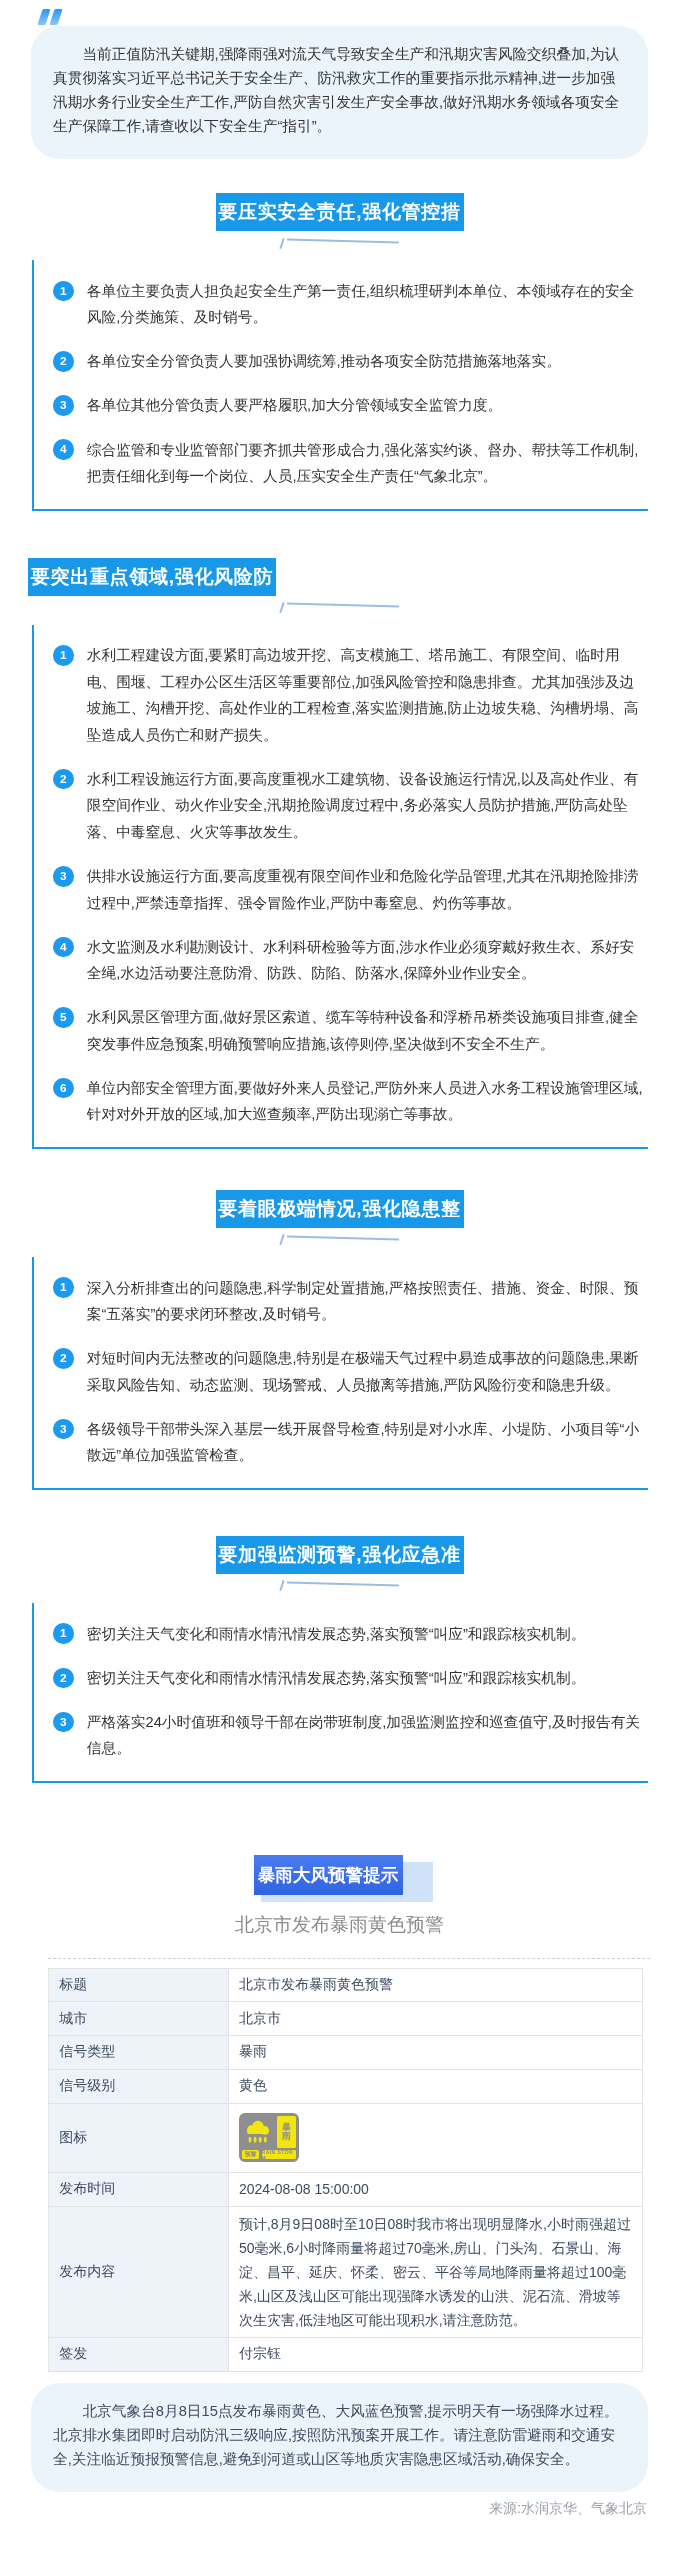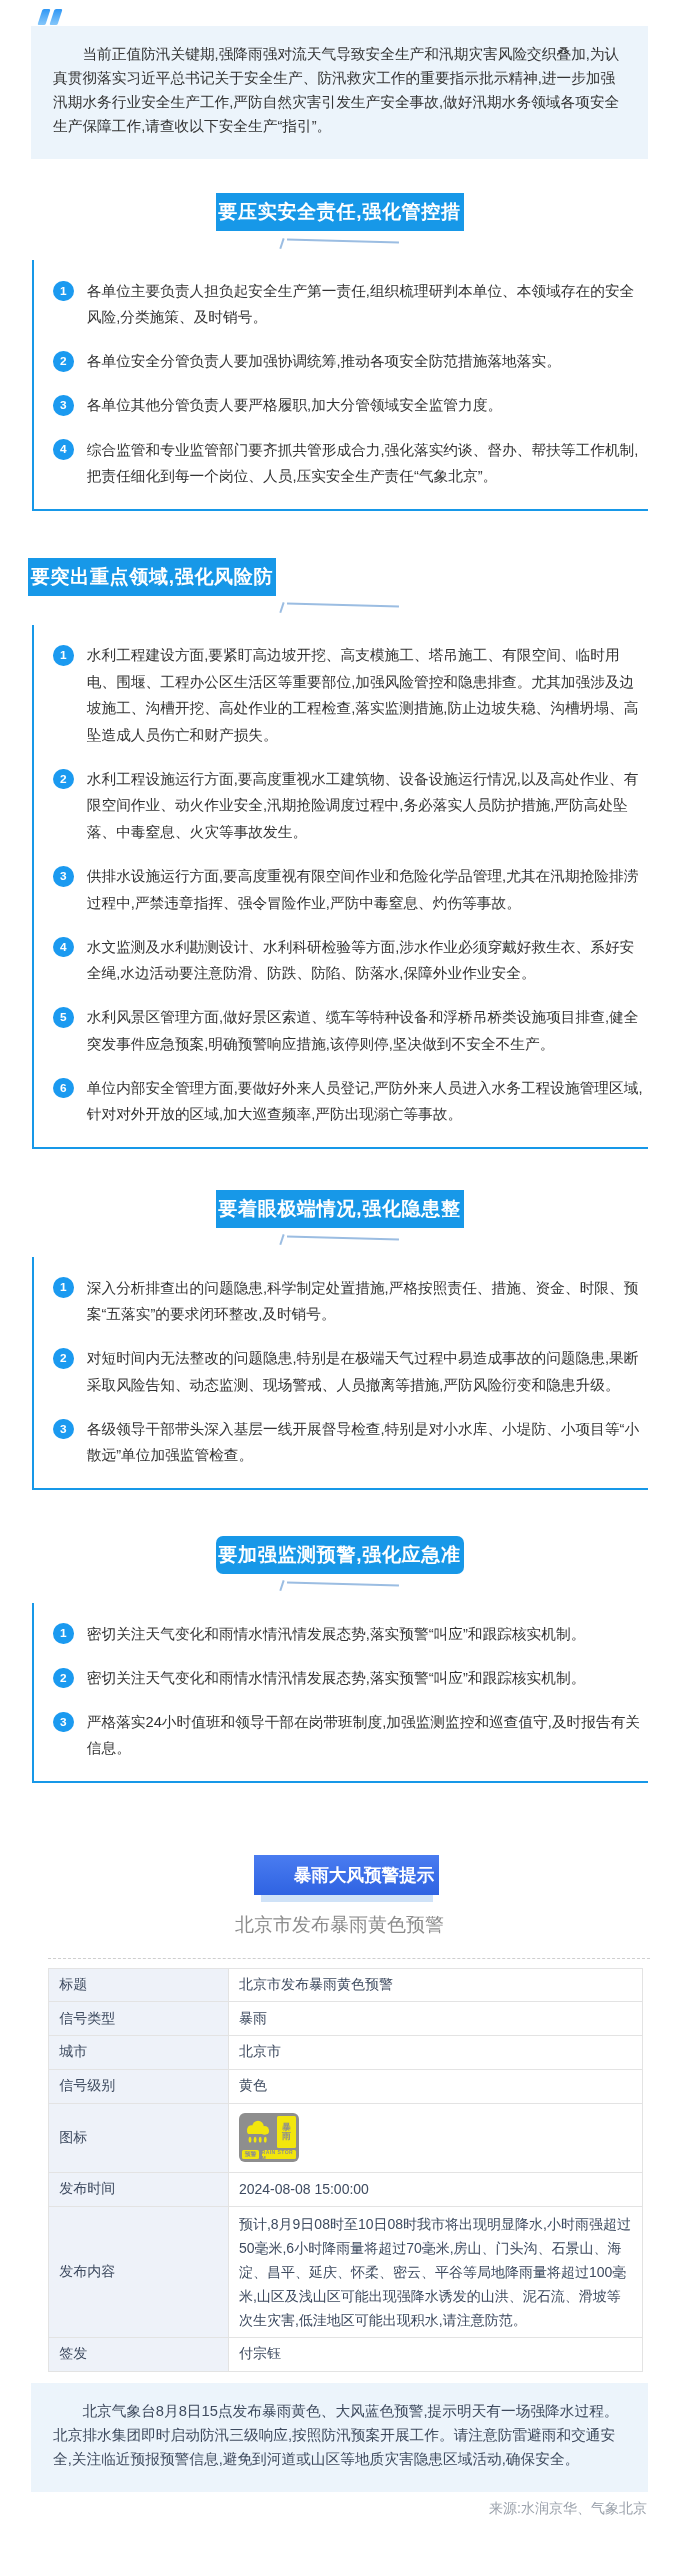--- a/index.html
+++ b/index.html
@@ -8,28 +8,28 @@
     font-family:"Liberation Sans","DejaVu Sans",sans-serif;
   }
   .page{width:679px;height:2576px;position:relative;}
 
   
   .quote-icon{margin:8.8px 0 0 40px;height:17.6px;display:flex;gap:3.7px;}
   .quote-icon i{display:block;width:8px;height:16px;border-radius:1.5px;
     background:linear-gradient(180deg,#2f97f5,#86c7fa);transform:skewX(-18deg);}
 
   
-  .soft-box{margin:0 31px;background:#ecf4fb;padding:16px 22px 20.6px;}
+  .soft-box{margin:0 31px;background:#ecf4fb;padding:16px 22px 20.6px;border-radius:28px;}
   .soft-box p{margin:0;font-size:14.7px;line-height:24px;color:#333;text-indent:2em;}
   .sign-box p{color:#3e4a5e;}
 
   
   .sec-btn{width:248px;height:38px;margin:34px auto 0;background:#1798e8;color:#fff;
     font-size:19px;font-weight:bold;text-align:center;line-height:38px;letter-spacing:0.7px;}
-  .sec-btn.mt64{margin-top:47px;margin-left:28px;} .sec-btn.mt56{margin-top:41px;} .sec-btn.mt62{margin-top:46px;border-radius:7px;}
+  .sec-btn.mt64{margin-top:47px;margin-left:28px;} .sec-btn.mt56{margin-top:41px;} .sec-btn.mt62{margin-top:46px;}
 
   
   .swoosh{position:relative;width:125px;height:16px;margin:4.4px auto 0;}
   .swoosh .tick{position:absolute;left:4.4px;top:2.2px;width:1.5px;height:11px;background:#9bbde2;
     transform:rotate(18deg);}
   .swoosh .line{position:absolute;left:9.6px;top:4.4px;width:112px;height:1.5px;background:#9bbde2;
     transform:rotate(1.5deg);}
 
   
   .list-block{margin:8.8px 31px 0 32px;border-left:2.9px solid #1798e8;border-bottom:2.9px solid #1798e8;
@@ -38,21 +38,21 @@
   .item:first-child{margin-top:0;}
   .item .num{flex:none;width:20.6px;height:20.6px;border-radius:50%;background:#1b9af0;color:#fff;
     font-size:11.8px;font-weight:bold;text-align:center;line-height:20.6px;margin:2.9px 13.2px 0 19px;}
   .item .txt{font-size:14.7px;line-height:26.5px;color:#333;padding-right:2.9px;}
 
   
   .badge-wrap{position:relative;width:172px;height:40px;margin:72px auto 0;}
   .badge-shadow{position:absolute;left:7.4px;top:7.4px;width:172px;height:40px;background:#cfe2f7;}
   .badge{position:absolute;left:0;top:0;width:149px;height:40px;
     background:linear-gradient(180deg,#4a7cf0,#2f63e2);color:#fff;font-size:17.6px;font-weight:bold;
-    text-align:center;line-height:40px;padding-left:36px;}
+    text-align:center;line-height:40px;}
   .warn-title{margin-top:19px;text-align:center;color:#8c8c8c;font-size:19px;height:22px;line-height:22px;}
   .dashed{margin:22px 29px 0 48px;border-top:0.7px dashed #cfcfcf;height:0;}
 
   
   .info-table{margin:8.8px 29px 0 48px;border-collapse:collapse;width:595px;table-layout:fixed;}
   .info-table td{border:0.7px solid #e3e3e3;font-size:14px;color:#3d4a5f;padding:7.4px 10.3px;
     vertical-align:middle;word-break:break-all;}
   .info-table td.lbl{width:158px;background:#eef2f9;}
   .info-table td.content{line-height:24px;padding:5.1px 10.3px;}
   .info-table td.icon-cell{padding:9.6px 10.3px;}
@@ -190,26 +190,26 @@
   <div class="warn-title">北京市发布暴雨黄色预警</div>
   <div class="dashed"></div>
 
   <table class="info-table">
     <tbody>
         <tr>
       <td class="lbl">标题</td>
       <td class="val">北京市发布暴雨黄色预警</td>
     </tr>
     <tr>
+      <td class="lbl">城市</td>
+      <td class="val">北京市</td>
+    </tr>
+    <tr>
       <td class="lbl">信号类型</td>
       <td class="val">暴雨</td>
-    </tr>
-    <tr>
-      <td class="lbl">城市</td>
-      <td class="val">北京市</td>
     </tr>
     <tr>
       <td class="lbl">信号级别</td>
       <td class="val">黄色</td>
     </tr>
     <tr>
       <td class="lbl">图标</td>
       <td class="val icon-cell">
         <div class="warn-icon">
           <div class="wi-top">

